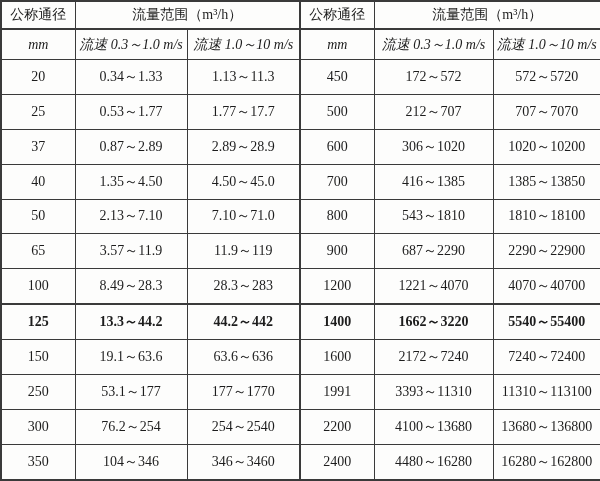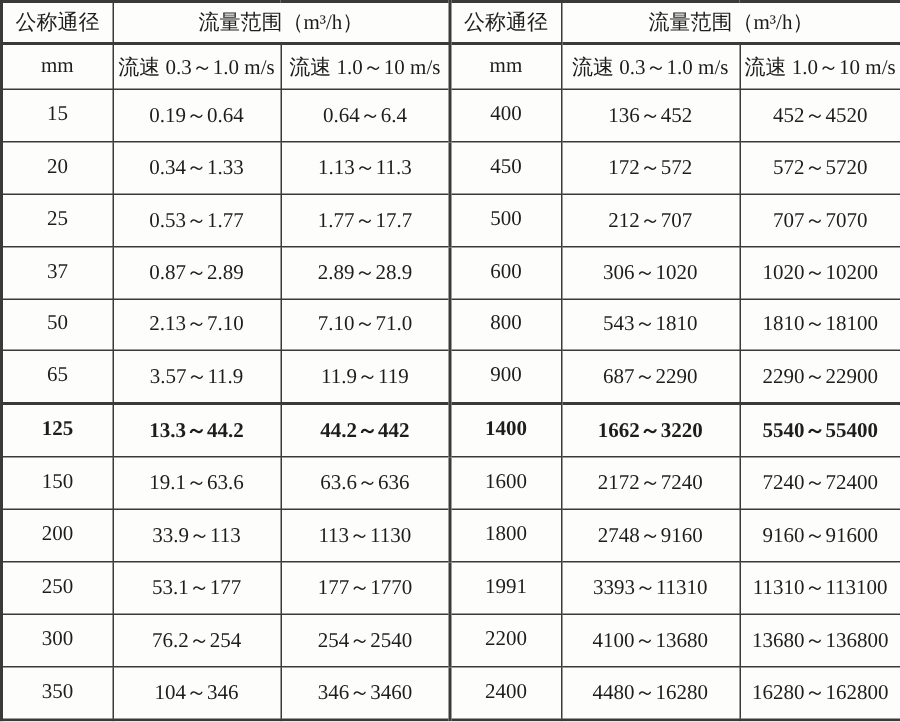--- a/index.html
+++ b/index.html
@@ -17,21 +17,21 @@
     font-family:"Liberation Serif","DejaVu Serif",serif;
     font-size:14px;color:var(--ink);
     border:2px solid var(--line);
   }
   th,td{
     border:1px solid var(--line);
     text-align:center;vertical-align:middle;
     font-weight:normal;padding:0;overflow:hidden;white-space:nowrap;
   }
   thead tr.r1 th{height:26px;border-bottom-width:2px;}
-  thead tr.r2 th{height:29px;}
+  thead tr.r2 th{height:29px;font-style:italic;}
   tbody td{height:27px;}
   .mid{border-left-width:2px;}
   tr.sep-top td{border-top-width:2px;font-weight:bold;}
 </style>
 </head>
 <body>
 
 <div class="sheet">
   <table>
     <colgroup>
@@ -53,28 +53,20 @@
         <th>mm</th>
         <th>流速 0.3～1.0 m/s</th>
         <th>流速 1.0～10 m/s</th>
         <th class="mid">mm</th>
         <th>流速 0.3～1.0 m/s</th>
         <th>流速 1.0～10 m/s</th>
       </tr>
     </thead>
     <tbody>
         <tr>
-          <td>15</td>
-          <td>0.19～0.64</td>
-          <td>0.64～6.4</td>
-          <td class="mid">400</td>
-          <td>136～452</td>
-          <td>452～4520</td>
-        </tr>
-        <tr>
           <td>20</td>
           <td>0.34～1.33</td>
           <td>1.13～11.3</td>
           <td class="mid">450</td>
           <td>172～572</td>
           <td>572～5720</td>
         </tr>
         <tr>
           <td>25</td>
           <td>0.53～1.77</td>
@@ -85,58 +77,66 @@
         </tr>
         <tr>
           <td>37</td>
           <td>0.87～2.89</td>
           <td>2.89～28.9</td>
           <td class="mid">600</td>
           <td>306～1020</td>
           <td>1020～10200</td>
         </tr>
         <tr>
+          <td>40</td>
+          <td>1.35～4.50</td>
+          <td>4.50～45.0</td>
+          <td class="mid">700</td>
+          <td>416～1385</td>
+          <td>1385～13850</td>
+        </tr>
+        <tr>
           <td>50</td>
           <td>2.13～7.10</td>
           <td>7.10～71.0</td>
           <td class="mid">800</td>
           <td>543～1810</td>
           <td>1810～18100</td>
         </tr>
         <tr>
           <td>65</td>
           <td>3.57～11.9</td>
           <td>11.9～119</td>
           <td class="mid">900</td>
           <td>687～2290</td>
           <td>2290～22900</td>
+        </tr>
+        <tr>
+          <td>100</td>
+          <td>8.49～28.3</td>
+          <td>28.3～283</td>
+          <td class="mid">1200</td>
+          <td>1221～4070</td>
+          <td>4070～40700</td>
         </tr>
         <tr class="sep-top">
           <td>125</td>
           <td>13.3～44.2</td>
           <td>44.2～442</td>
           <td class="mid">1400</td>
           <td>1662～3220</td>
           <td>5540～55400</td>
         </tr>
         <tr>
           <td>150</td>
           <td>19.1～63.6</td>
           <td>63.6～636</td>
           <td class="mid">1600</td>
           <td>2172～7240</td>
           <td>7240～72400</td>
-        </tr>
-        <tr>
-          <td>200</td>
-          <td>33.9～113</td>
-          <td>113～1130</td>
-          <td class="mid">1800</td>
-          <td>2748～9160</td>
-          <td>9160～91600</td>
         </tr>
         <tr>
           <td>250</td>
           <td>53.1～177</td>
           <td>177～1770</td>
           <td class="mid">1991</td>
           <td>3393～11310</td>
           <td>11310～113100</td>
         </tr>
         <tr>

